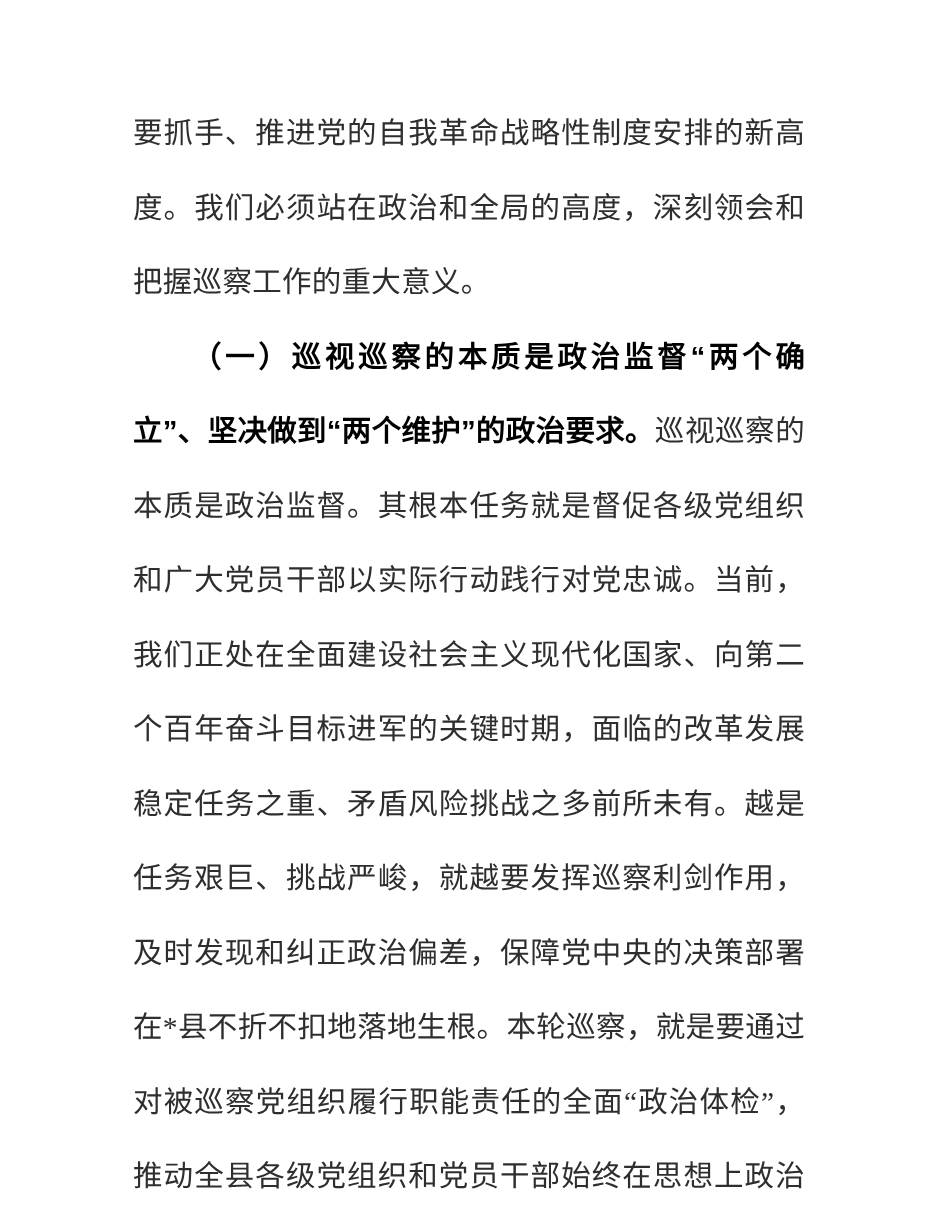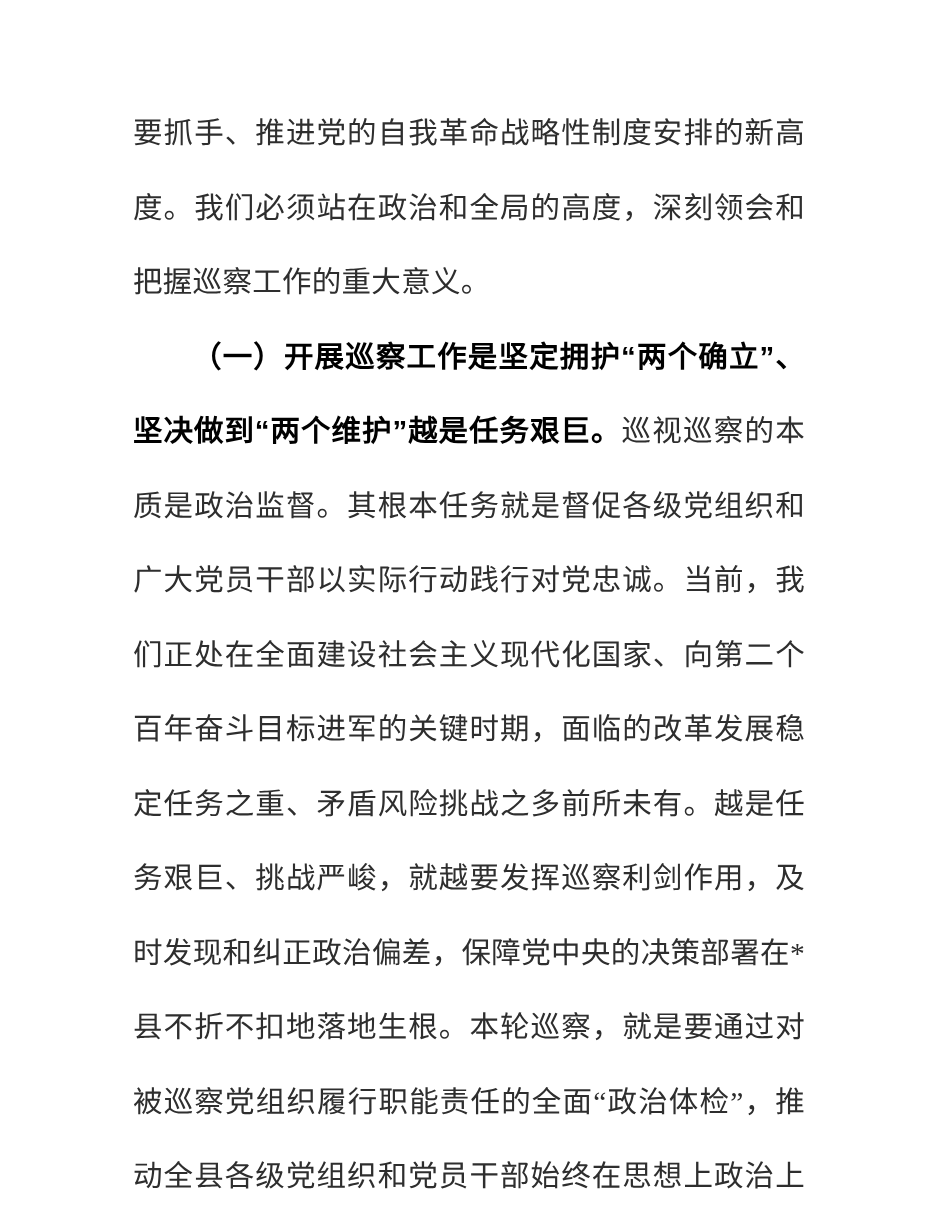--- a/index.html
+++ b/index.html
@@ -82,20 +82,20 @@
 
   <div id="header-zone"></div>
 
   <div id="doc-body">
 
     <p class="para" id="p-continuation">
       <span class="run">要抓手、推进党的自我革命战略性制度安排的新高度。我们必须站在政治和全局的高度，深刻领会和把握巡察工作的重大意义。</span>
     </p>
 
     <p class="para indent gap-before" id="p-section-1">
-      <span class="lead">（一）开展巡察工作是坚定拥护“两个确立”、坚决做到“两个维护”越是任务艰巨。</span><span class="run">巡视巡察的本质是政治监督。其根本任务就是督促各级党组织和广大党员干部以实际行动践行对党忠诚。当前，我们正处在全面建设社会主义现代化国家、向第二个百年奋斗目标进军的关键时期，面临的改革发展稳定任务之重、矛盾风险挑战之多前所未有。越是任务艰巨、挑战严峻，就越要发挥巡察利剑作用，及时发现和纠正政治偏差，保障党中央的决策部署在*县不折不扣地落地生根。本轮巡察，就是要通过对被巡察党组织履行职能责任的全面“政治体检”，推动全县各级党组织和党员干部始终在思想上政治上行动上同以同志为核心的党中央保持高度一致，确保政令畅通、令行禁止。</span>
+      <span class="lead">（一）巡视巡察的本质是政治监督“两个确立”、坚决做到“两个维护”的政治要求。</span><span class="run">巡视巡察的本质是政治监督。其根本任务就是督促各级党组织和广大党员干部以实际行动践行对党忠诚。当前，我们正处在全面建设社会主义现代化国家、向第二个百年奋斗目标进军的关键时期，面临的改革发展稳定任务之重、矛盾风险挑战之多前所未有。越是任务艰巨、挑战严峻，就越要发挥巡察利剑作用，及时发现和纠正政治偏差，保障党中央的决策部署在*县不折不扣地落地生根。本轮巡察，就是要通过对被巡察党组织履行职能责任的全面“政治体检”，推动全县各级党组织和党员干部始终在思想上政治上行动上同以同志为核心的党中央保持高度一致，确保政令畅通、令行禁止。</span>
     </p>
 
   </div>
 
   <div id="footer-zone"></div>
 
 </div>
 
 </body></html>

